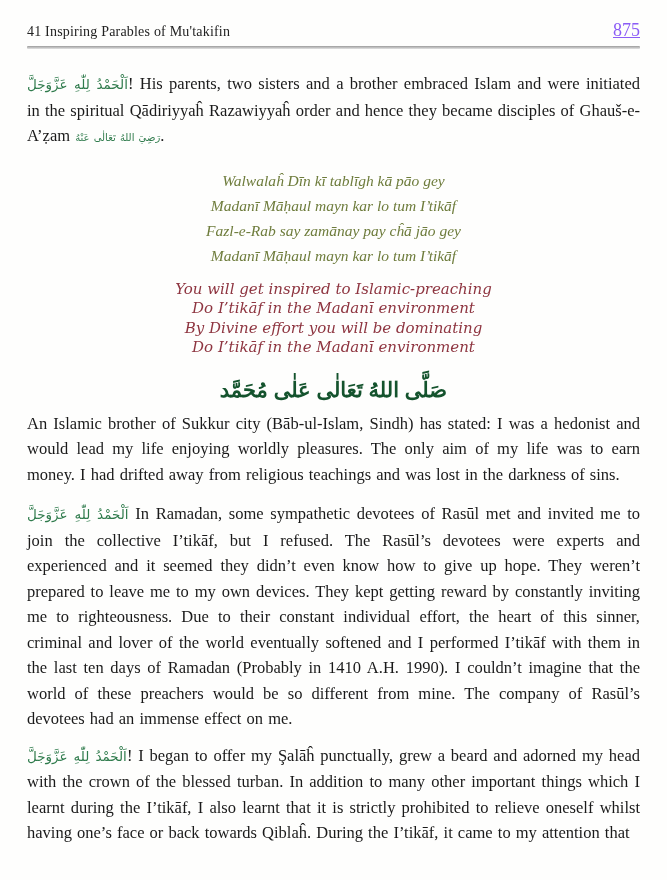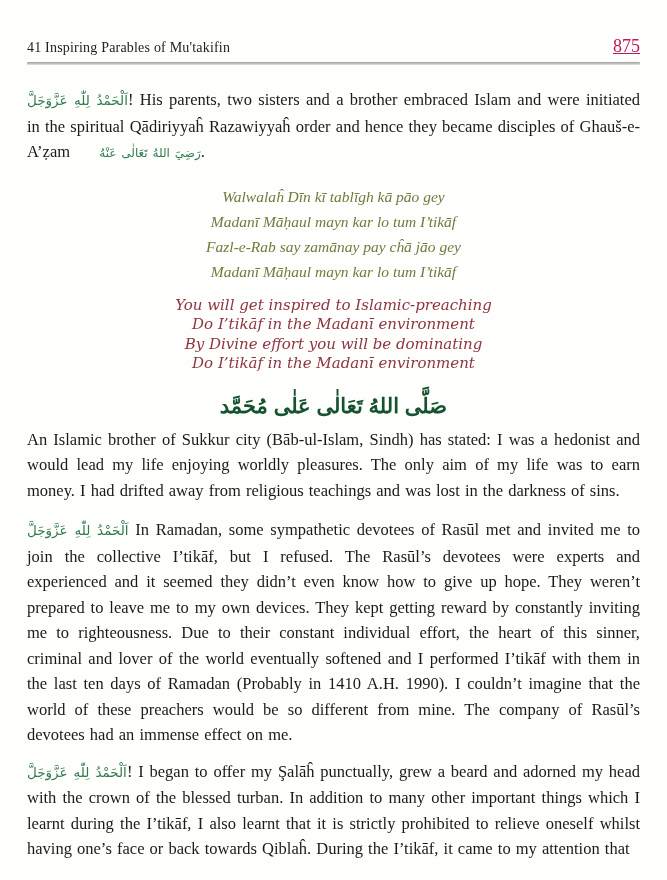--- a/index.html
+++ b/index.html
@@ -2,32 +2,32 @@
 <html><head>
 <meta charset="utf-8">
 <style>
   html,body { margin:0; padding:0; background:#e8e8e8; }
   .page {
     position:relative;
     width:667px; height:880px;
     margin:0 auto;
     background:#fefefd;
     box-sizing:border-box;
-    padding:16px 27px;
+    padding:0 27px;
     overflow:hidden;
     font-family:"Liberation Serif","DejaVu Serif",serif;
     color:#1a1a1a;
   }
   
   .header {
     display:flex; justify-content:space-between; align-items:baseline;
     padding-top:20px;
   }
   .header-title { font-size:14px; color:#222; letter-spacing:0.2px; }
-  .header-page  { font-size:18px; color:#be185d;text-decoration:underline; }
+  .header-page  { font-size:18px; color:#8b5cf6;text-decoration:underline; }
   .header-rule  {
     height:3px; margin-top:5px;
     background:linear-gradient(#9c9c9c,#e3e3e3);
     border-radius:1px;
   }
   
   .body-para {
     margin:0; text-align:justify;
     font-size:16.5px; line-height:25.5px;
     word-spacing:1px;
@@ -35,22 +35,22 @@
   .mt-first { margin-top:22px; }
   .mt-tight { margin-top:14px;  }
   .mt-para  { margin-top:11px; }
   .arabic-inline {
     font-family:"DejaVu Sans","Liberation Sans",sans-serif;
     color:#2f7b4c; font-size:13.5px;
     direction:rtl; unicode-bidi:isolate;
   }
   .arabic-honorific {
     font-family:"DejaVu Sans","Liberation Sans",sans-serif;
-    color:#2f7b4c; font-size:12px;
-    direction:rtl; unicode-bidi:isolate;margin-left:24px;
+    color:#2f7b4c; font-size:10px;
+    direction:rtl; unicode-bidi:isolate;
   }
   
   .poem {
     margin-top:17px; text-align:center;
     font-style:italic; color:#6e7c3c;
     font-size:15.5px; line-height:25px;
   }
   
   .translation {
     margin-top:12px; text-align:center;

